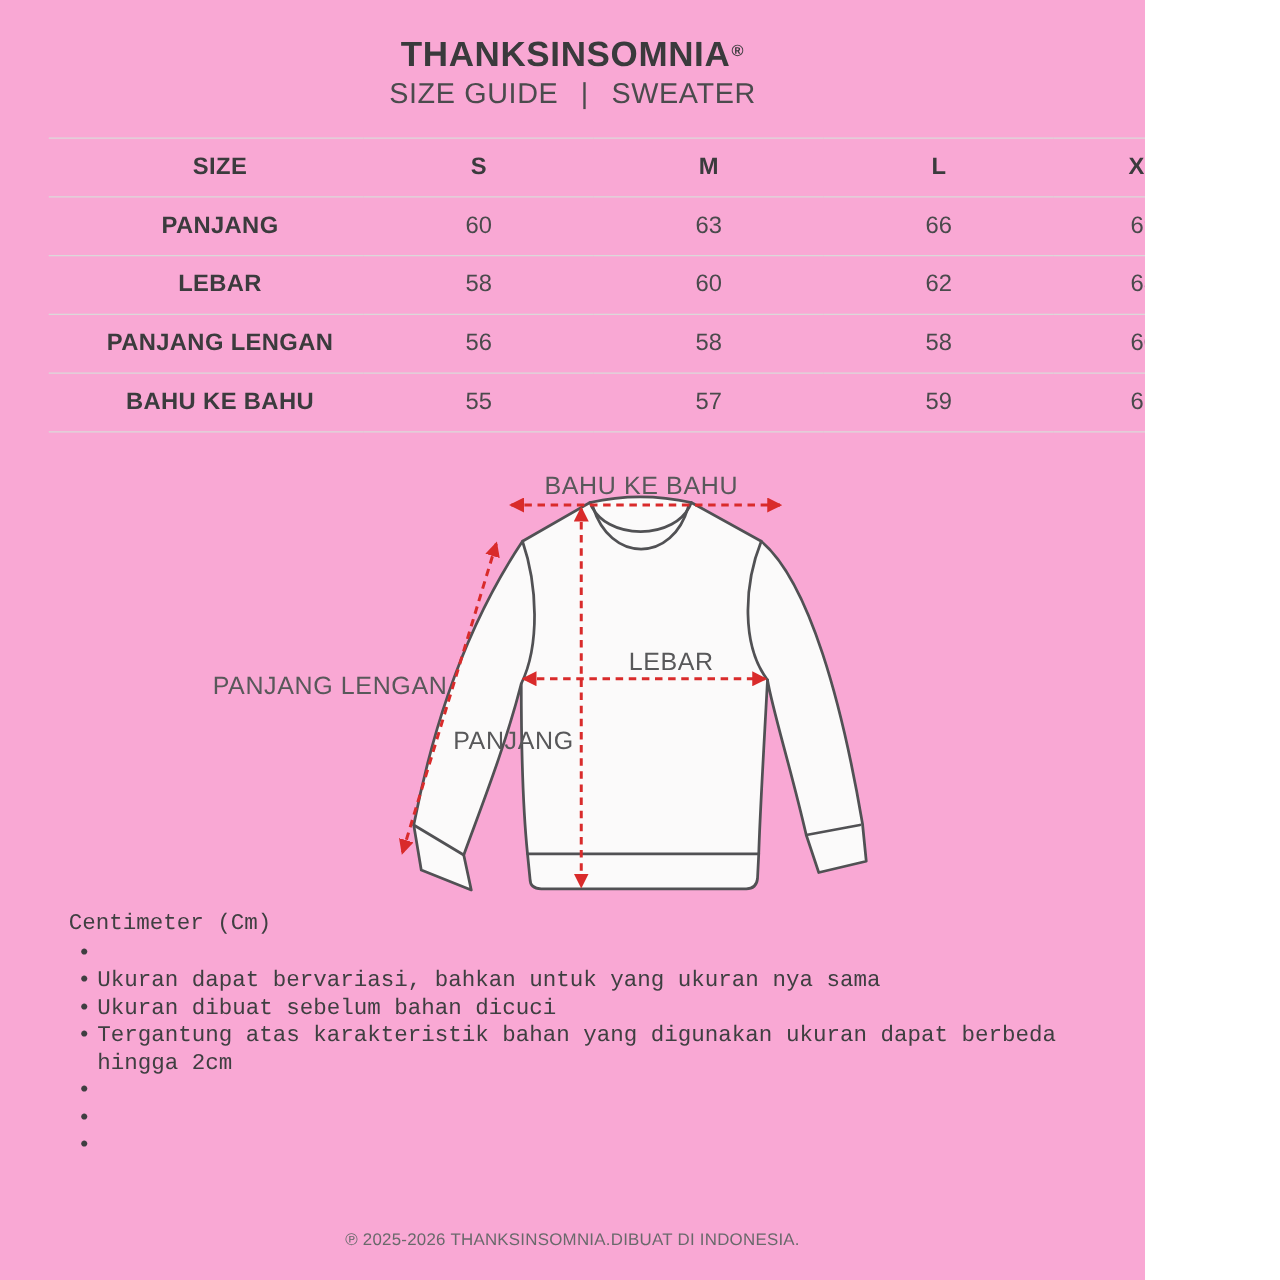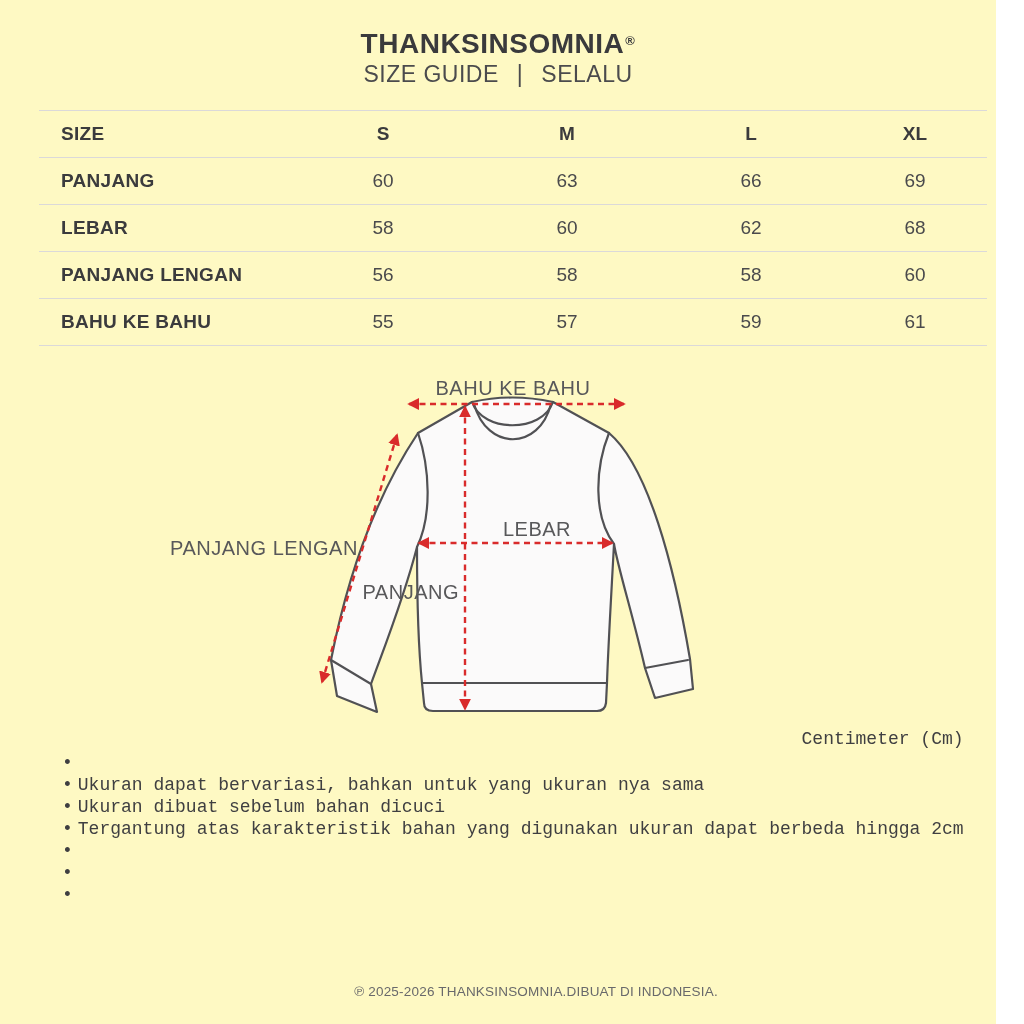--- a/index.html
+++ b/index.html
@@ -1,18 +1,18 @@
 <!DOCTYPE html>
 <html><head>
 <meta charset="utf-8">
 <style>
   html,body{margin:0;padding:0;}
   .page{
-    position:relative;width:996px;height:1024px;
-    background:#fef9c3;overflow:hidden;
+    position:relative;width:916px;height:1024px;
+    background:#f9a8d4;overflow:hidden;
     font-family:"Liberation Sans",sans-serif;
   }
   
   .brand{
     position:absolute;top:28px;left:0;width:100%;
     text-align:center;font-size:28px;font-weight:700;
     letter-spacing:.5px;color:#3a3a3c;
   }
   .brand sup{font-size:13px;font-weight:700;vertical-align:8px;margin-left:1px;}
   .subtitle{
@@ -26,56 +26,56 @@
     position:absolute;left:39px;top:110px;width:948px;
     border-collapse:collapse;table-layout:fixed;
   }
   .size-table td,.size-table th{
     height:46px;padding:0;font-size:19px;color:#4a4a4c;
     border-top:1px solid #dbd9d9;text-align:center;vertical-align:middle;
   }
   .size-table tr:last-child td{border-bottom:1px solid #dbd9d9;}
   .size-table th{font-weight:700;color:#3b3b3d;}
   .size-table .row-label,.size-table th.first{
-    text-align:left;padding-left:22px;font-weight:700;color:#3b3b3d;
+    text-align:center;padding-left:22px;font-weight:700;color:#3b3b3d;
     font-size:19px;letter-spacing:.3px;
   }
   
   .diagram{position:absolute;left:150px;top:358px;}
   .diagram text{
     font-family:"Liberation Sans",sans-serif;
     font-size:20px;fill:#58585a;letter-spacing:.5px;
   }
   .sweater-line{fill:none;stroke:#515154;stroke-width:2.2;stroke-linejoin:round;stroke-linecap:round;}
   .sweater-fill{fill:#fbfafa;}
   .measure{stroke:#d92b2b;stroke-width:2.4;stroke-dasharray:6 4.5;fill:none;}
   
   .notes{
     position:absolute;left:55px;top:728px;
     font-family:"Liberation Mono","DejaVu Sans Mono",monospace;
-    font-size:18px;color:#3f3f41;text-align:right;
+    font-size:18px;color:#3f3f41;
   }
   .notes .unit{line-height:22px;}
   .notes .catatan{line-height:22px;margin-top:9px;}
   .notes ul{list-style:none;margin:2px 0 0 0;padding:0;}
   .notes li{display:flex;line-height:22px;}
   .notes li .bullet{margin:0 5px 0 7px;}
   
   .footer{
     position:absolute;top:984px;left:0;width:100%;text-align:center;
-    font-size:13.5px;line-height:16.5px;color:#69696b;letter-spacing:.2px;padding-left:38px;
+    font-size:13.5px;line-height:16.5px;color:#69696b;letter-spacing:.2px;
   }
 </style>
 </head>
 <body>
 
 <div class="page">
 
   <div class="brand"><span>THANKSINSOMNIA</span><sup>®</sup></div>
-  <div class="subtitle"><span>SIZE GUIDE</span><span class="divider">|</span><span>SELALU</span></div>
+  <div class="subtitle"><span>SIZE GUIDE</span><span class="divider">|</span><span>SWEATER</span></div>
 
   <table class="size-table">
     <colgroup>
       <col style="width:252px">
         <col style="width:184px">
         <col style="width:184px">
       <col style="width:184px">
         <col style="width:144px">
     </colgroup>
     <thead>

